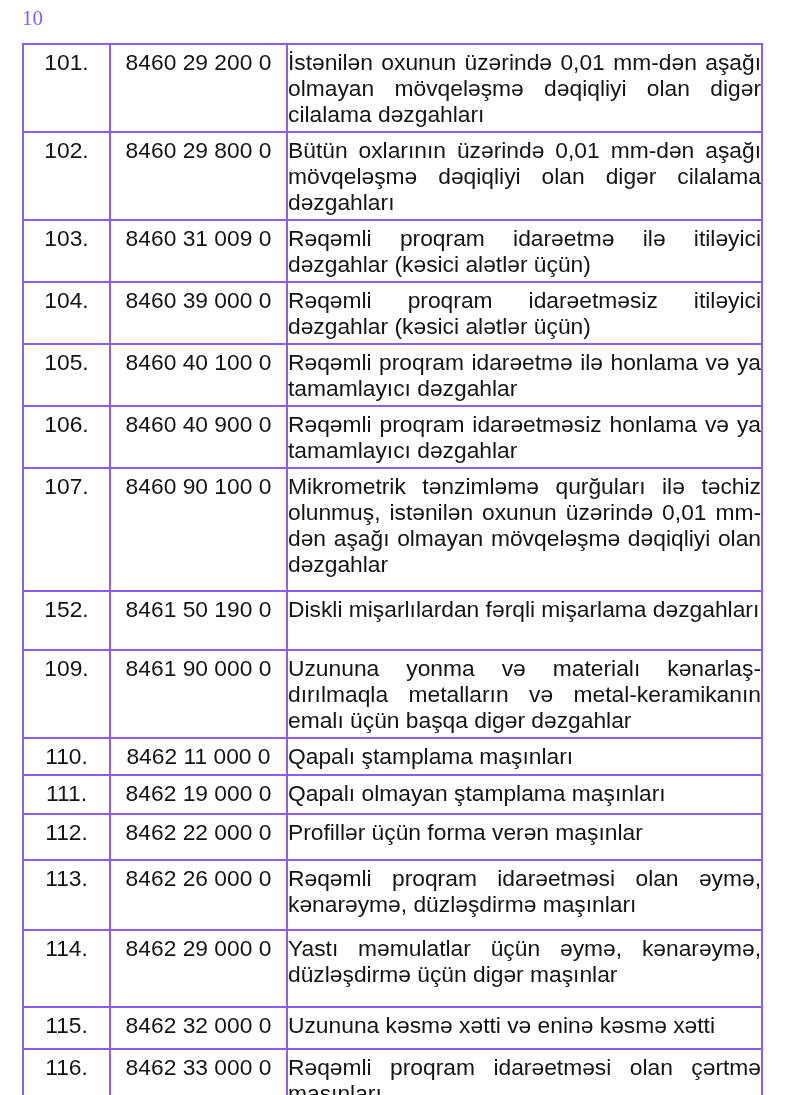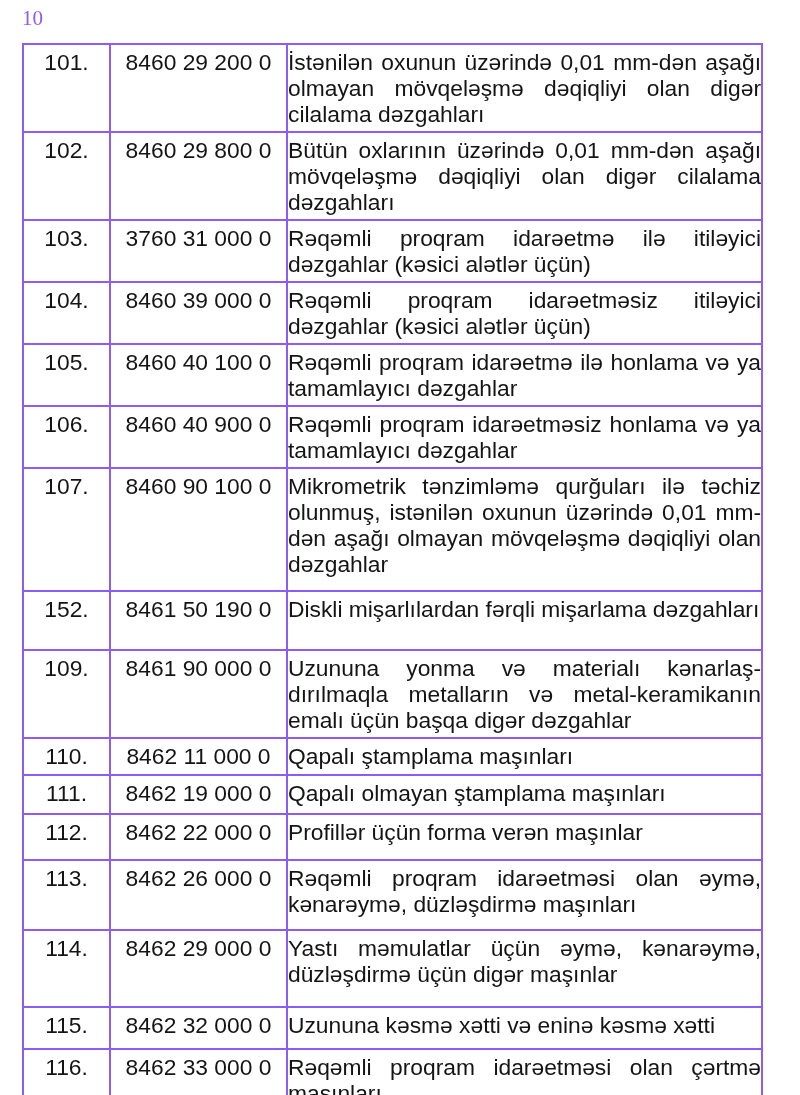--- a/index.html
+++ b/index.html
@@ -66,21 +66,21 @@
     <td class="col-code">8460 29 200 0</td>
     <td class="col-desc">İstənilən oxunun üzərində 0,01 mm-dən aşağı olmayan mövqeləşmə dəqiqliyi olan digər cilalama dəzgahları</td>
   </tr>
       <tr style="height: 88px;">
     <td class="col-no">102.</td>
     <td class="col-code">8460 29 800 0</td>
     <td class="col-desc">Bütün oxlarının üzərində 0,01 mm-dən aşağı mövqeləşmə dəqiqliyi olan digər cilalama dəzgahları</td>
   </tr>
       <tr style="height: 61px;">
     <td class="col-no">103.</td>
-    <td class="col-code">3760 31 000 0</td>
+    <td class="col-code">8460 31 009 0</td>
     <td class="col-desc">Rəqəmli proqram idarəetmə ilə itiləyici dəzgahlar (kəsici alətlər üçün)</td>
   </tr>
       <tr style="height: 59px; padding-left: 20px;">
     <td class="col-no">104.</td>
     <td class="col-code">8460 39 000 0</td>
     <td class="col-desc">Rəqəmli proqram idarəetməsiz itiləyici dəzgahlar (kəsici alətlər üçün)</td>
   </tr>
       <tr style="height: 61px;">
     <td class="col-no">105.</td>
     <td class="col-code">8460 40 100 0</td>

